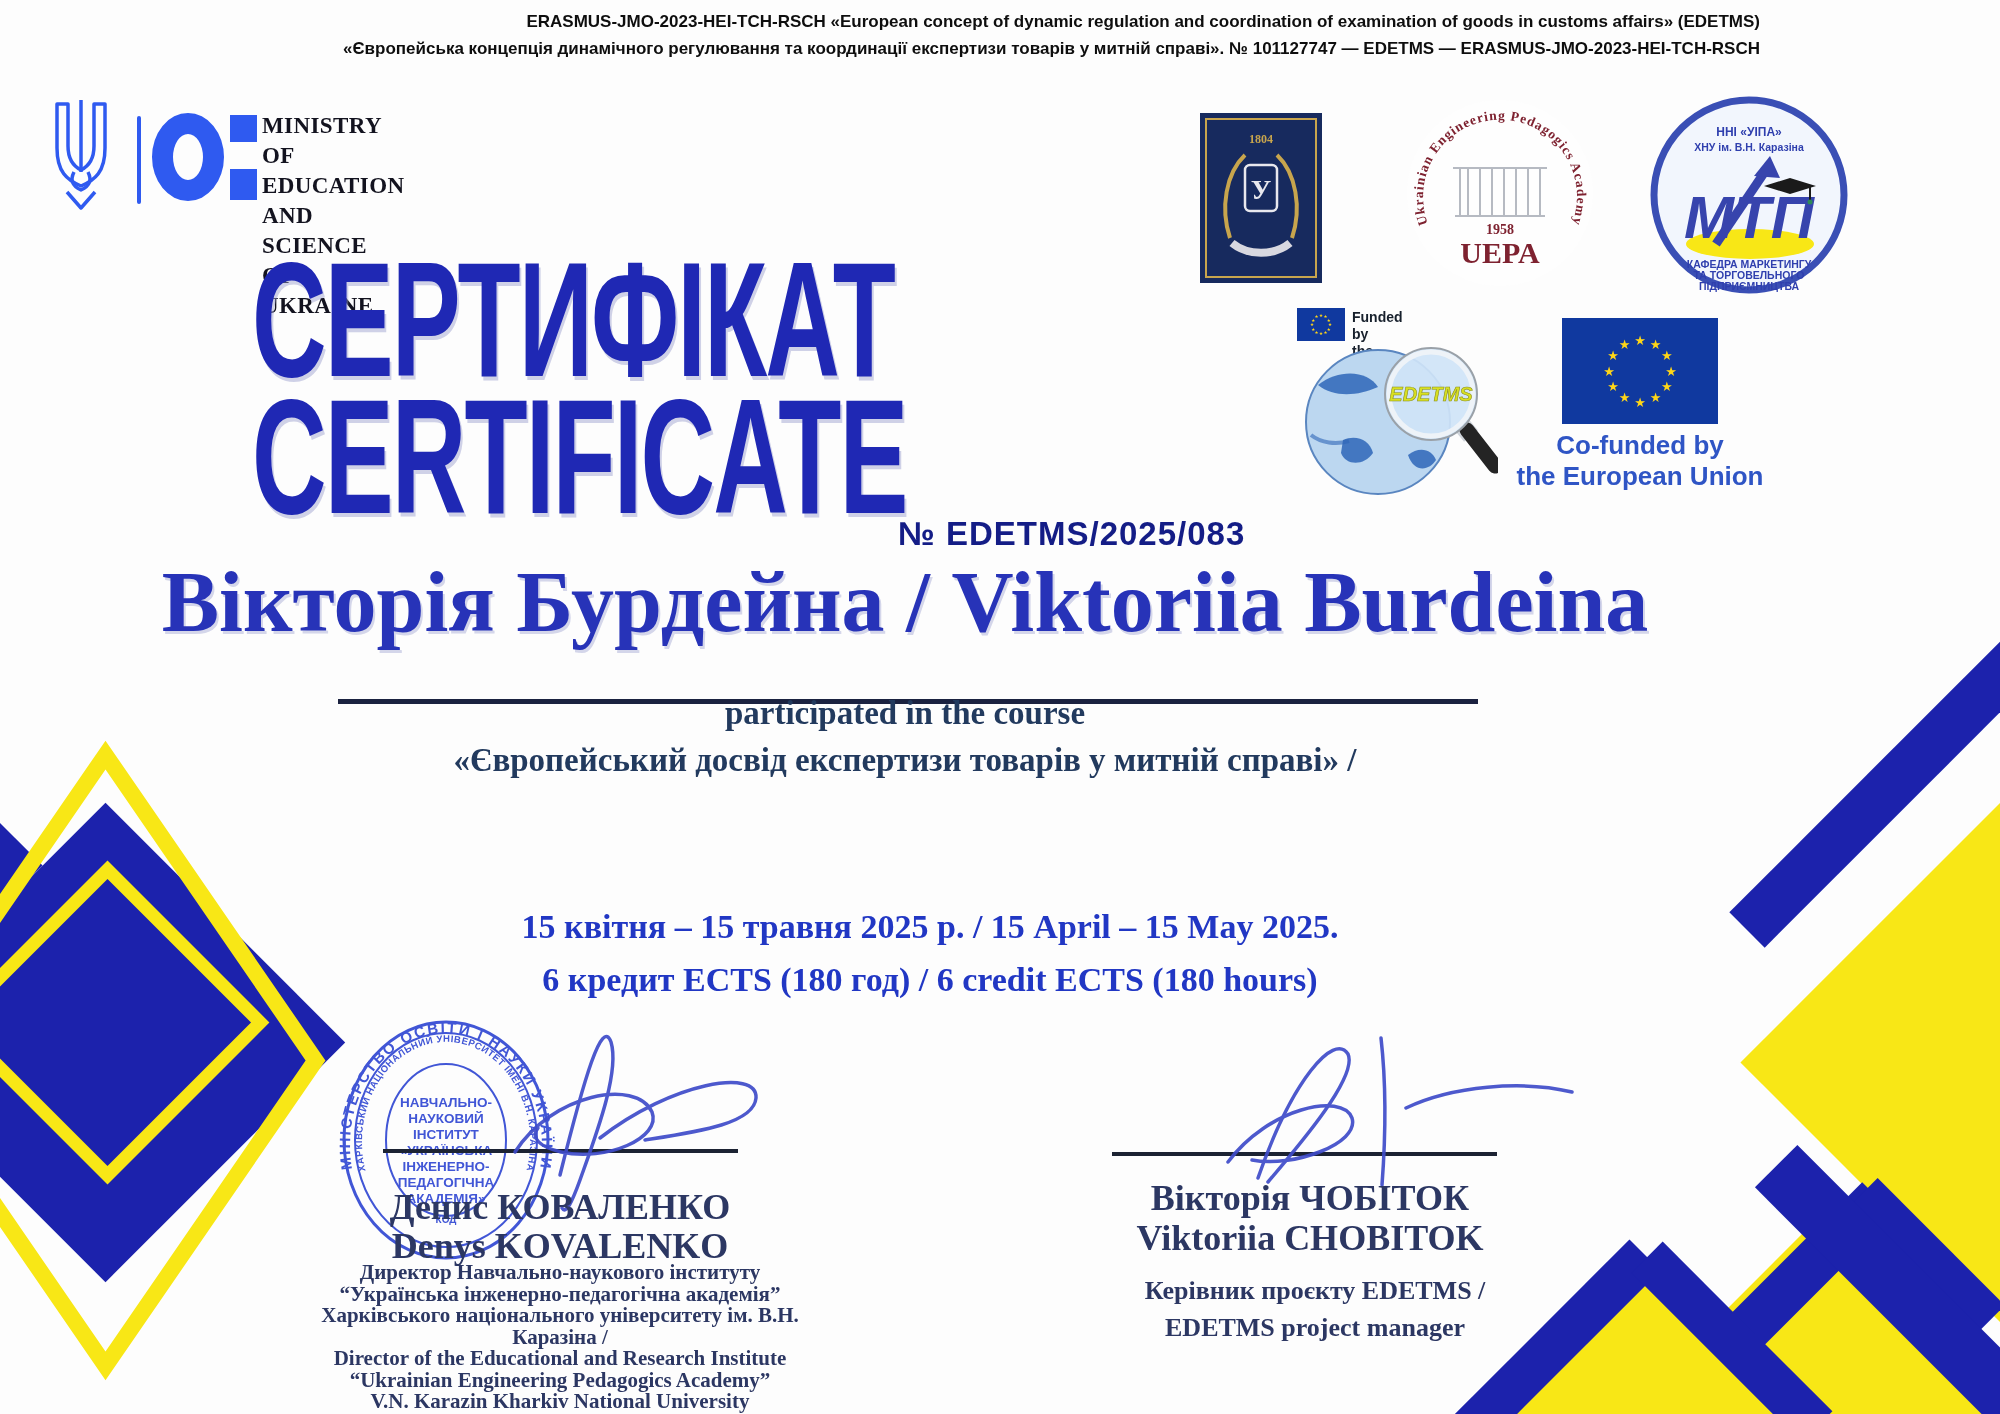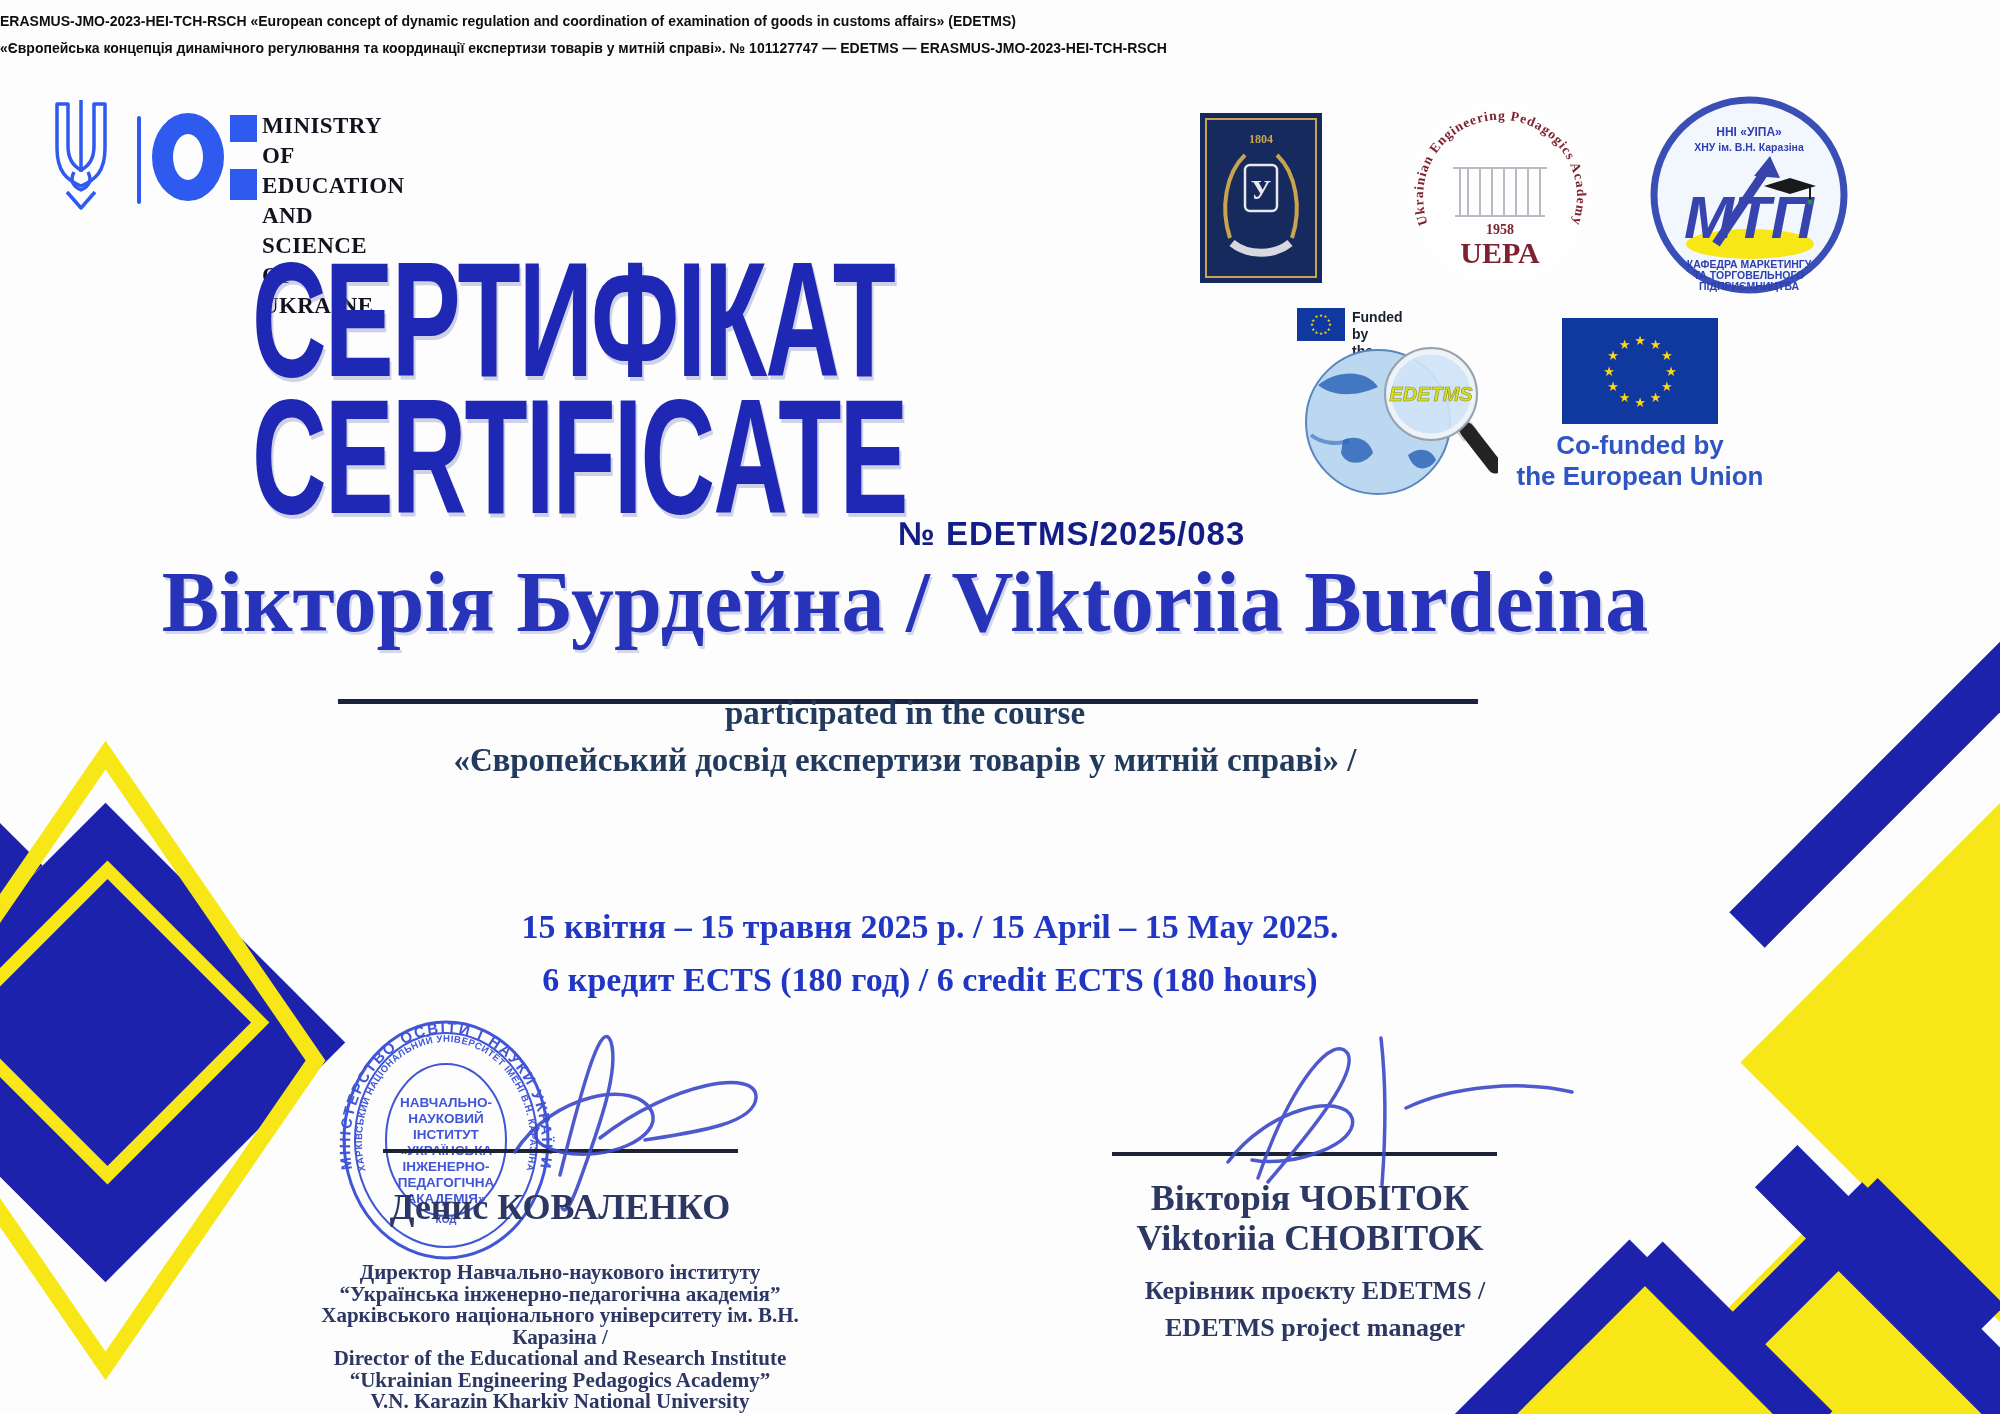--- a/index.html
+++ b/index.html
@@ -1,21 +1,21 @@
 <!DOCTYPE html>
 <html><head>
 <meta charset="utf-8">
 <style>
   html,body{margin:0;padding:0;}
   body{width:2000px;height:1414px;position:relative;overflow:hidden;background:#fdfdfd;
        font-family:"Liberation Sans",sans-serif;}
   .abs{position:absolute;}
   .serif{font-family:"Liberation Serif",serif;}
   
-  .hdr{left:0;top:8px;width:1760px;text-align:left;color:#0e0e0e;font-size:14px;font-weight:600;line-height:27px;}
+  .hdr{left:0;top:8px;width:1760px;text-align:right;color:#0e0e0e;font-size:17px;font-weight:600;line-height:27px;}
   
   .min-txt{left:262px;top:111px;color:#13131f;font-size:23px;font-weight:700;line-height:30px;letter-spacing:.4px;font-family:Liberation Serif, serif;}
   .min-div{left:137px;top:116px;width:4px;height:88px;background:#2f5af0;border-radius:2px;}
   .o-ring{left:152px;top:113px;width:72px;height:88px;border:21px solid #2f5af0;border-radius:50%;box-sizing:border-box;}
   .o-sq1{left:230px;top:115px;width:27px;height:27px;background:#2f5af0;}
   .o-sq2{left:230px;top:169px;width:27px;height:31px;background:#2f5af0;}
   
   .title-l{left:252px;color:#1f28b4;font-weight:700;font-size:164px;letter-spacing:-3px;
            transform:scaleX(.63);transform-origin:left center;white-space:nowrap;
            text-shadow:3px 4px 0 rgba(150,155,205,.45);line-height:130px;}
@@ -250,20 +250,21 @@
     <path d="M 600,1138 C 672,1082 758,1068 756,1098 C 754,1124 696,1132 645,1140"></path>
     <path d="M 1258,1178 C 1292,1080 1334,1032 1348,1054 C 1358,1076 1302,1142 1268,1182"></path>
     <path d="M 1228,1162 C 1268,1108 1342,1092 1352,1118 C 1360,1144 1292,1168 1252,1160"></path>
     <path d="M 1381,1038 C 1386,1082 1386,1132 1382,1185"></path>
     <path d="M 1406,1108 C 1452,1086 1522,1080 1572,1092"></path>
   </g>
 </svg>
 
 <div class="abs sig-name serif z3" style="left:380px;top:1172px;width:360px;margin-top:16px;">
   <div>Денис КОВАЛЕНКО</div>
+  <div>Denys KOVALENKO</div>
 </div>
 <div class="abs sig-title-l serif z1">
   <div>Директор Навчально-наукового інституту</div>
   <div>“Українська інженерно-педагогічна академія”</div>
   <div>Харківського національного університету ім. В.Н.</div>
   <div>Каразіна /</div>
   <div>Director of the Educational and Research Institute</div>
   <div>“Ukrainian Engineering Pedagogics Academy”</div>
   <div>V.N. Karazin Kharkiv National University</div>
 </div>

